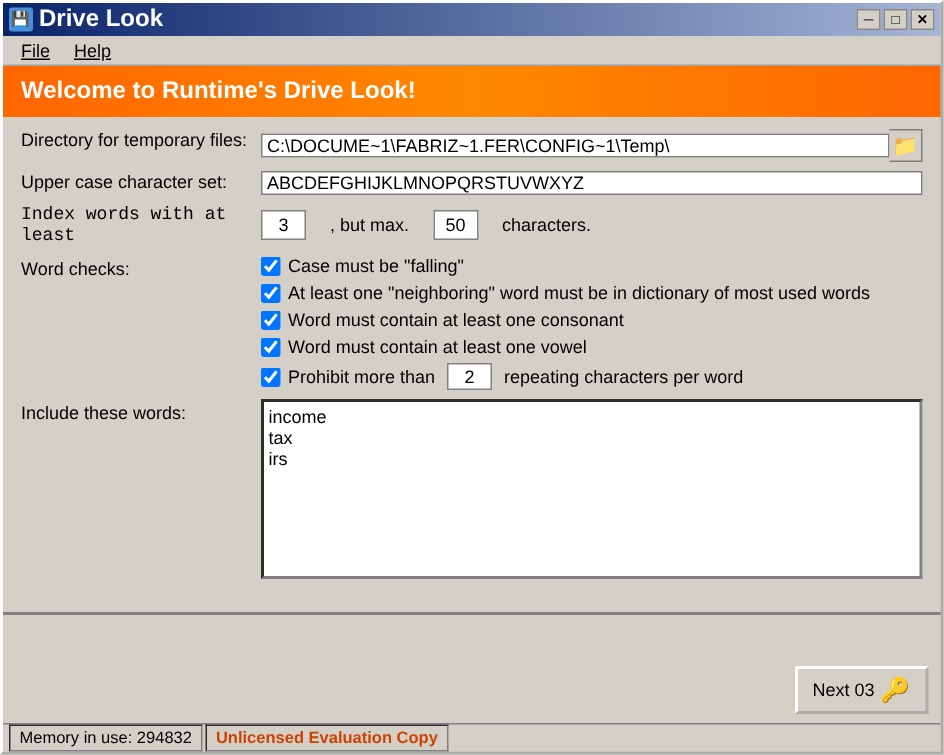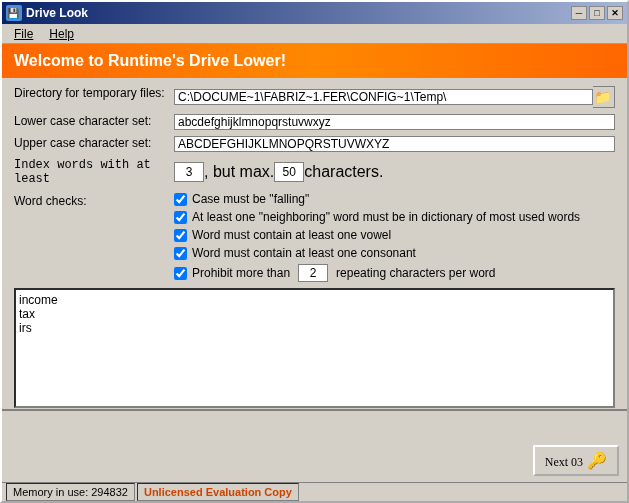--- a/index.html
+++ b/index.html
@@ -31,21 +31,21 @@
       width: 16px;
       height: 16px;
       background: #4a90d9;
       border-radius: 2px;
       display: flex;
       align-items: center;
       justify-content: center;
       font-size: 10px;
     }
     .titlebar-title {
-      font-size: 12px;
+      font-size: 16px;
       font-weight: bold;
     }
     .titlebar-buttons {
       display: flex;
       gap: 2px;
     }
     .titlebar-btn {
       width: 16px;
       height: 14px;
       background: #d4d0c8;
@@ -139,22 +139,22 @@
       width: 30px;
       height: 20px;
       border: 1px solid #808080;
       background: white;
       padding: 1px 3px;
       font-size: 12px;
       font-family: inherit;
       text-align: center;
     }
     .index-text {
-      font-size: 16px;
-      margin: 0 0;
+      font-size: 12px;
+      margin: 0 16px;
     }
 
     
     .checks-row {
       display: flex;
       align-items: flex-start;
       margin-bottom: 6px;
     }
     .checks-label {
       width: 160px;
@@ -217,28 +217,28 @@
       border-top: 2px solid #808080;
       padding: 6px 8px;
       display: flex;
       justify-content: flex-end;
       align-items: center;
       background: #d4d0c8;
     }
 
     .next-btn {
       display: flex;
-      align-items: flex-end;
+      align-items: center;
       gap: 4px;
       padding: 4px 10px;
       background: #d4d0c8;
       border: 2px outset #ffffff;
       cursor: pointer;
       font-size: 12px;
-      font-family: Liberation Serif, serif;
+      font-family: Liberation Sans, sans-serif;
       font-weight: normal;
       margin-top: 28px;
     }
     .next-btn-icon {
       font-size: 16px;
     }
 
     
     .status-bar {
       background: #d4d0c8;
@@ -294,37 +294,33 @@
       <div class="titlebar-btn close">✕</div>
     </div>
   </div>
 
   <div class="menubar">
     <div class="menu-item">File</div>
     <div class="menu-item">Help</div>
   </div>
 
   <div class="header-bar">
-    <span>Welcome to Runtime's Drive Lower!</span>
+    <span>Welcome to Runtime's Drive Look!</span>
   </div>
 
   <div class="content-area">
 
     <div class="form-row">
       <div class="form-label">Directory for temporary files:</div>
       <div class="form-input-with-btn">
         <input class="form-input" type="text" value="C:\DOCUME~1\FABRIZ~1.FER\CONFIG~1\Temp\" style="">
         <div class="browse-btn">📁</div>
       </div>
     </div>
 
-    <div class="form-row">
-      <div class="form-label">Lower case character set:</div>
-      <input class="form-input" type="text" value="abcdefghijklmnopqrstuvwxyz" style="">
-    </div>
 
     <div class="form-row">
       <div class="form-label">Upper case character set:</div>
       <input class="form-input" type="text" value="ABCDEFGHIJKLMNOPQRSTUVWXYZ" style="">
     </div>
 
     <div class="index-row">
       <div class="index-label">Index words with at least</div>
       <input class="small-input" type="text" value="3" style="">
       <span class="index-text">, but max.</span>
@@ -338,36 +334,37 @@
         <div class="check-item">
           <input type="checkbox" checked="" style="">
           <span>Case must be "falling"</span>
         </div>
         <div class="check-item">
           <input type="checkbox" checked="" style="">
           <span>At least one "neighboring" word must be in dictionary of most used words</span>
         </div>
         <div class="check-item">
           <input type="checkbox" checked="" style="">
+          <span>Word must contain at least one consonant</span>
+        </div>
+        <div class="check-item">
+          <input type="checkbox" checked="" style="">
           <span>Word must contain at least one vowel</span>
-        </div>
-        <div class="check-item">
-          <input type="checkbox" checked="" style="">
-          <span>Word must contain at least one consonant</span>
         </div>
         <div class="check-item">
           <input type="checkbox" checked="" style="">
           <span>Prohibit more than</span>
           <input class="prohibit-input" type="text" value="2" style="">
           <span>repeating characters per word</span>
         </div>
       </div>
     </div>
 
     <div class="include-row">
+      <div class="include-label">Include these words:</div>
       <textarea class="include-textarea" style="">income
 tax
 irs</textarea>
     </div>
 
   </div>
 
   <div class="bottom-area">
     <button class="next-btn">
       <span>Next 03</span>

